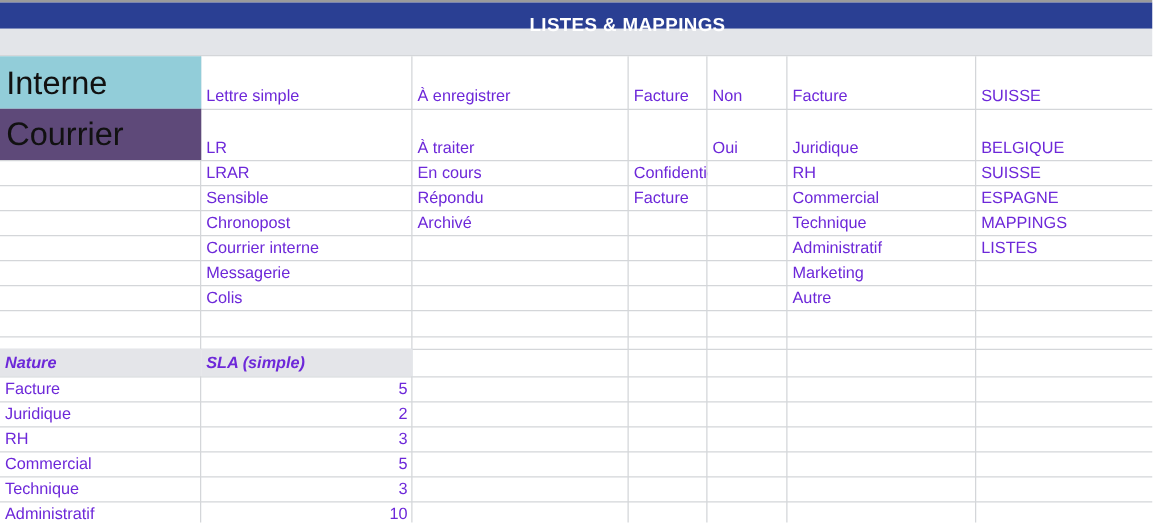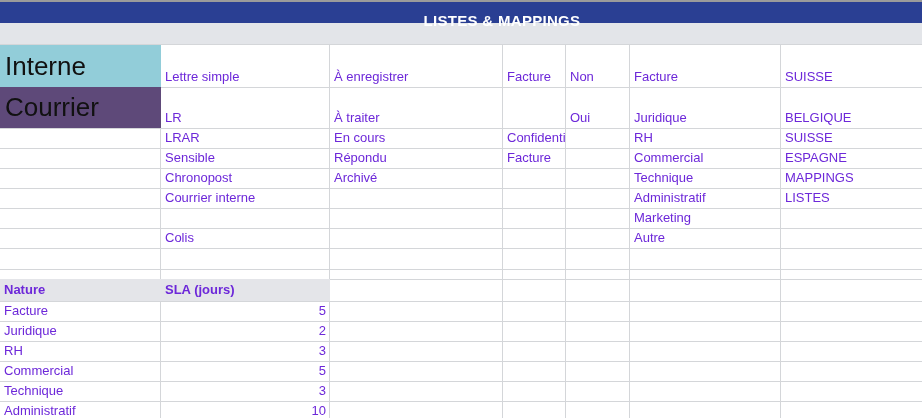--- a/index.html
+++ b/index.html
@@ -21,21 +21,21 @@
            grid-template-columns:161px 169px 173px 63px 64px 151px 141px;
            grid-template-rows:42px 41px 20px 20px 20px 20px 20px 20px 21px 10px 22px 20px 20px 20px 20px 20px 20px; }
 
   .vline { position:absolute; top:0; bottom:0; width:1px; background:#D4D6D9; }
   .hline { position:absolute; left:0; right:0; height:1px; background:#D4D6D9; }
 
   .cell { position:relative; z-index:1; display:flex; align-items:flex-end;
           padding:0 4px 3px 4px; font-size:13px; color:#6d28d9;
           white-space:nowrap; overflow:hidden; }
   .num  { justify-content:flex-end; }
-  .hdr  { background:#E4E5E9; font-weight:bold; padding-bottom:4px; }
+  .hdr  { background:#E4E5E9; font-weight:bold; padding-bottom:4px;font-style:italic; }
   .dir  { font-size:26px; color:#111111; padding-left:5px; padding-bottom:5px; }
   .entrant { background:#92CDD9; }
   .sortant { background:#5E4979; }
 
   .ca{grid-column:1} .cb{grid-column:2} .cc{grid-column:3} .cd{grid-column:4}
   .ce{grid-column:5} .cf{grid-column:6} .cg{grid-column:7}
   .r1{grid-row:1} .r2{grid-row:2} .r3{grid-row:3} .r4{grid-row:4} .r5{grid-row:5}
   .r6{grid-row:6} .r7{grid-row:7} .r8{grid-row:8} .r11{grid-row:11} .r12{grid-row:12}
   .r13{grid-row:13} .r14{grid-row:14} .r15{grid-row:15} .r16{grid-row:16} .r17{grid-row:17}
 </style>
@@ -84,22 +84,23 @@
   <div class="cell ca r15">Commercial</div>
   <div class="cell ca r16">Technique</div>
   <div class="cell ca r17">Administratif</div>
 
   <div class="cell cb r1">Lettre simple</div>
   <div class="cell cb r2">LR</div>
   <div class="cell cb r3">LRAR</div>
   <div class="cell cb r4">Sensible</div>
   <div class="cell cb r5">Chronopost</div>
   <div class="cell cb r6">Courrier interne</div>
+  <div class="cell cb r7">Messagerie</div>
   <div class="cell cb r8">Colis</div>
-  <div class="cell cb r11 hdr">SLA (jours)</div>
+  <div class="cell cb r11 hdr">SLA (simple)</div>
   <div class="cell cb r12 num">5</div>
   <div class="cell cb r13 num">2</div>
   <div class="cell cb r14 num">3</div>
   <div class="cell cb r15 num">5</div>
   <div class="cell cb r16 num">3</div>
   <div class="cell cb r17 num">10</div>
 
   <div class="cell cc r1">À enregistrer</div>
   <div class="cell cc r2">À traiter</div>
   <div class="cell cc r3">En cours</div>

